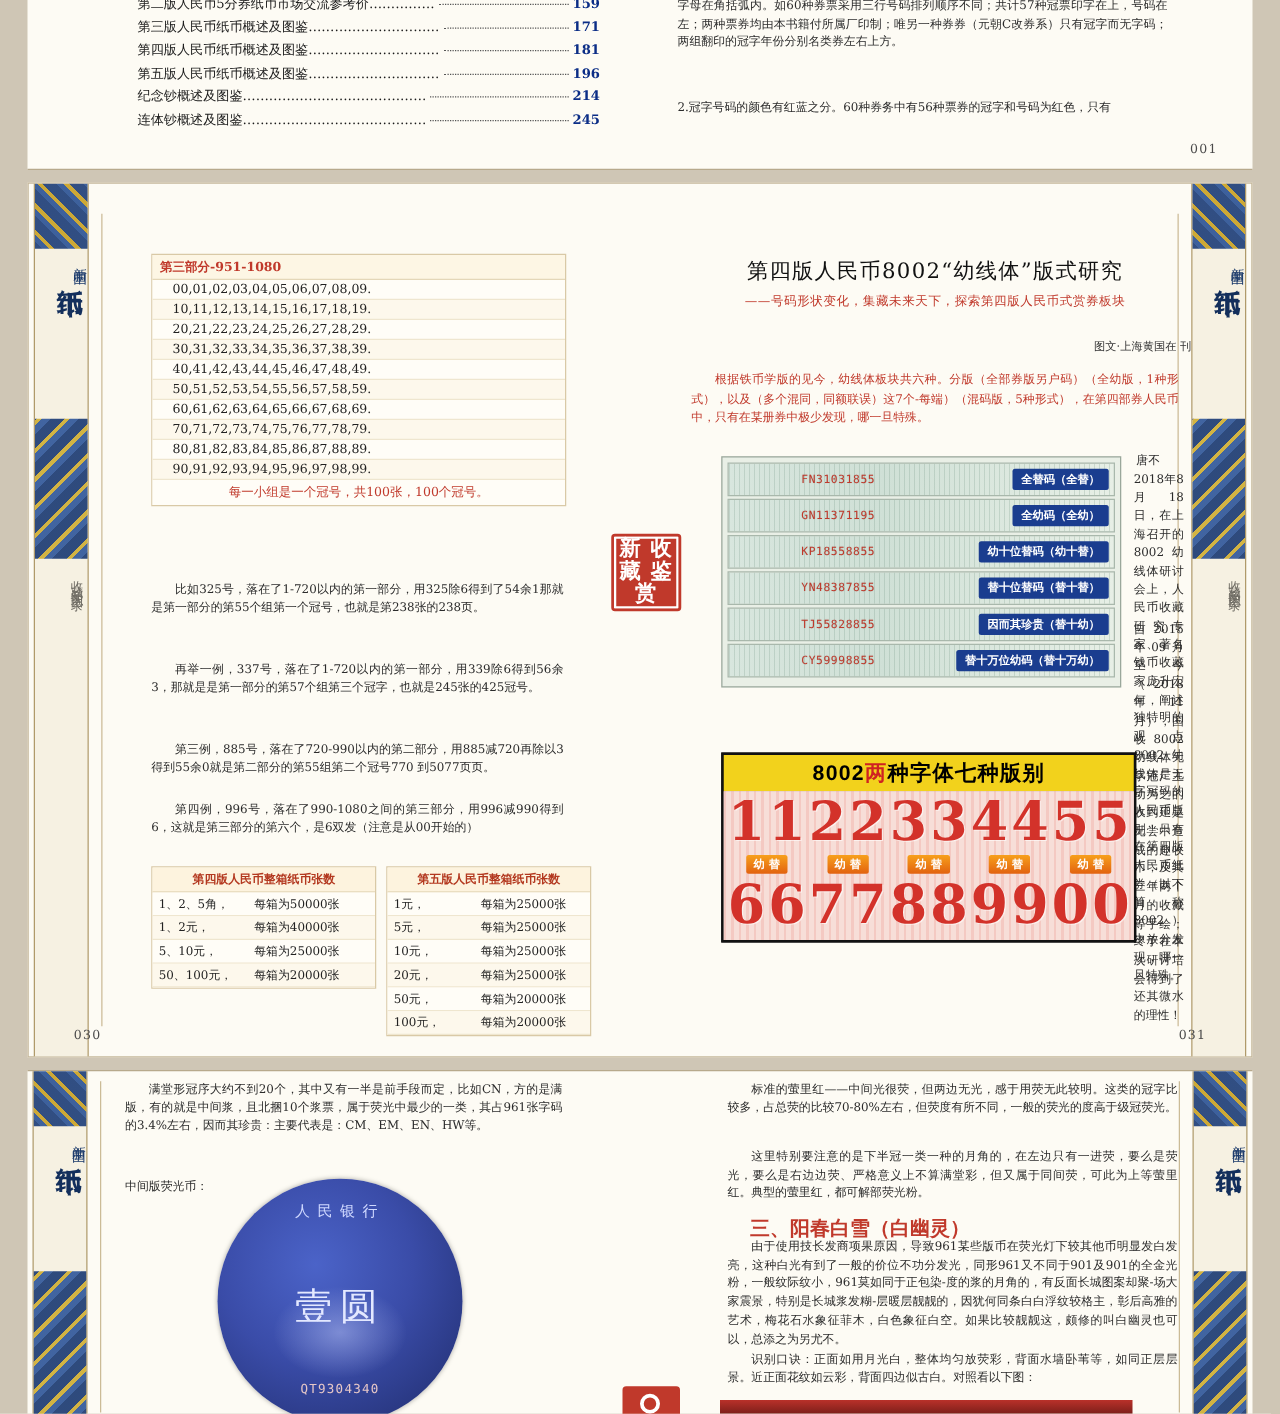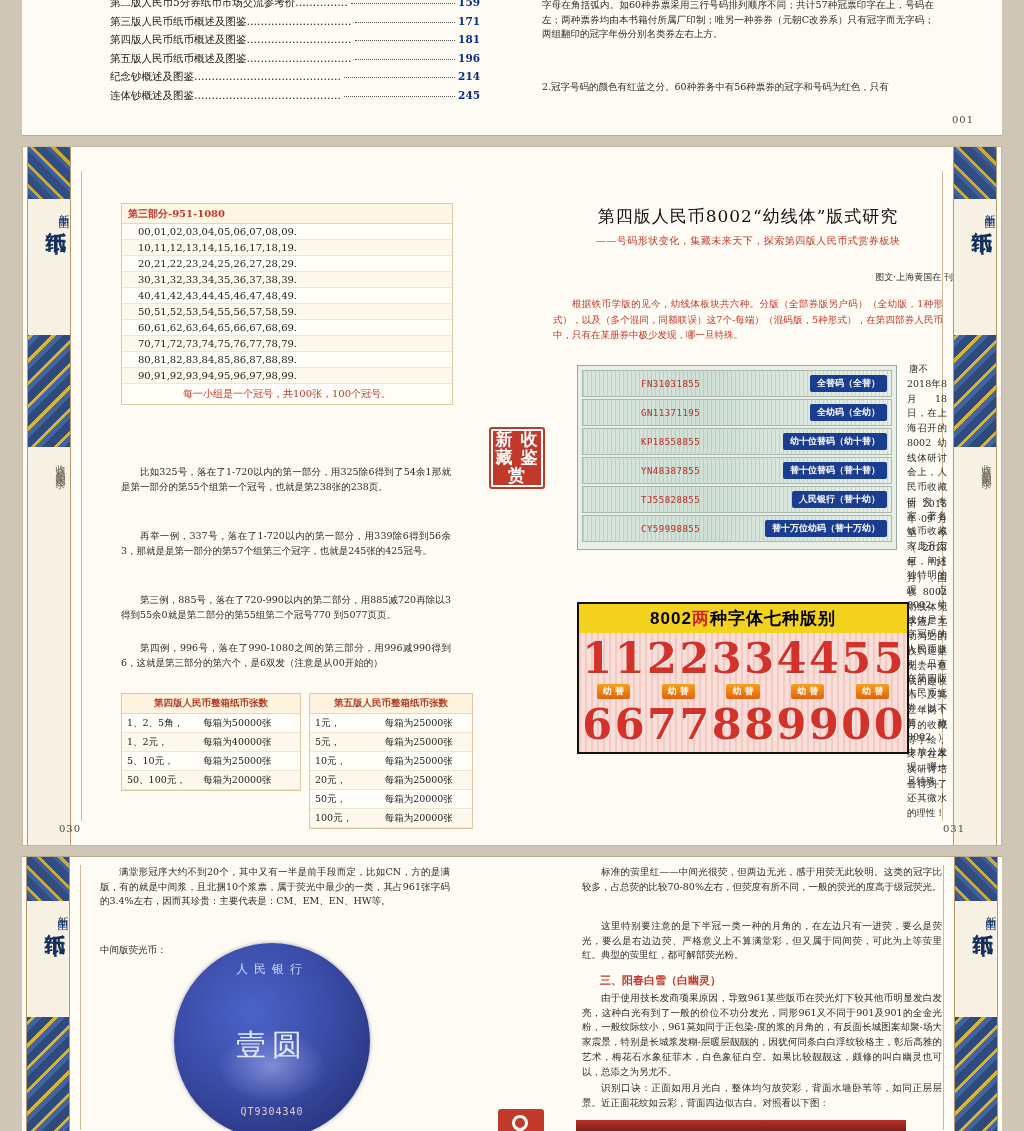--- a/index.html
+++ b/index.html
@@ -236,21 +236,21 @@
   .note-circle .bank{top:18px;font-size:12px;letter-spacing:6px;}
   .note-circle .val{top:82px;font-size:30px;letter-spacing:6px;color:#e3e8ff;}
   .note-circle .sn{bottom:22px;font-size:10px;letter-spacing:1px;color:#e6c7c7;
     font-family:"DejaVu Sans Mono","Liberation Mono",monospace;}
   .note-circle .portrait{
     position:absolute;left:44px;top:86px;width:108px;height:74px;
     background:radial-gradient(ellipse at 50% 50%,rgba(200,210,255,.45),rgba(40,55,130,0) 70%);
   }
   .sub-red{
     color:#c0392b;font-family:"DejaVu Serif","Liberation Serif",serif;
-    font-size:11px;font-weight:bold;
+    font-size:16px;font-weight:bold;
   }
   .bottom-img{
     position:absolute;left:576px;top:1120px;width:330px;height:11px;
     background:linear-gradient(#b9312a,#7d1f1a);
   }
   .seal{
     position:absolute;width:52px;height:58px;background:#c0392b;
     border:2px solid #c0392b;border-radius:3px;
     color:#fff;font-family:"DejaVu Serif","Liberation Serif",serif;
     font-size:17px;font-weight:bold;
@@ -425,21 +425,21 @@
       <span class="tag">幼十位替码（幼十替）</span>
     </div>
     <div class="spec">
       <span class="guil"></span>
       <span class="num">YN48387855</span>
       <span class="tag">替十位替码（替十替）</span>
     </div>
     <div class="spec">
       <span class="guil"></span>
       <span class="num">TJ55828855</span>
-      <span class="tag">人民银行（替十幼）</span>
+      <span class="tag">因而其珍贵（替十幼）</span>
     </div>
     <div class="spec">
       <span class="guil"></span>
       <span class="num">CY59998855</span>
       <span class="tag">替十万位幼码（替十万幼）</span>
     </div>
   </div>
 
   <div class="cn" style="position:absolute;left:886px;top:215px;width:34px;line-height:1.5;">唐不</div>
   <div class="cn" style="position:absolute;left:884px;top:230px;width:40px;">2018年8月18日，在上海召开的8002幼线体研讨会上，人民币收藏研究专家、著名钱币收藏家庞升宏何，阐述独特明的观点  8002幼线体是无字冠码的人民币版别！只有在第四版人民币纸券（以下简称8002）中放分发现，哪一旦特殊。</div>

